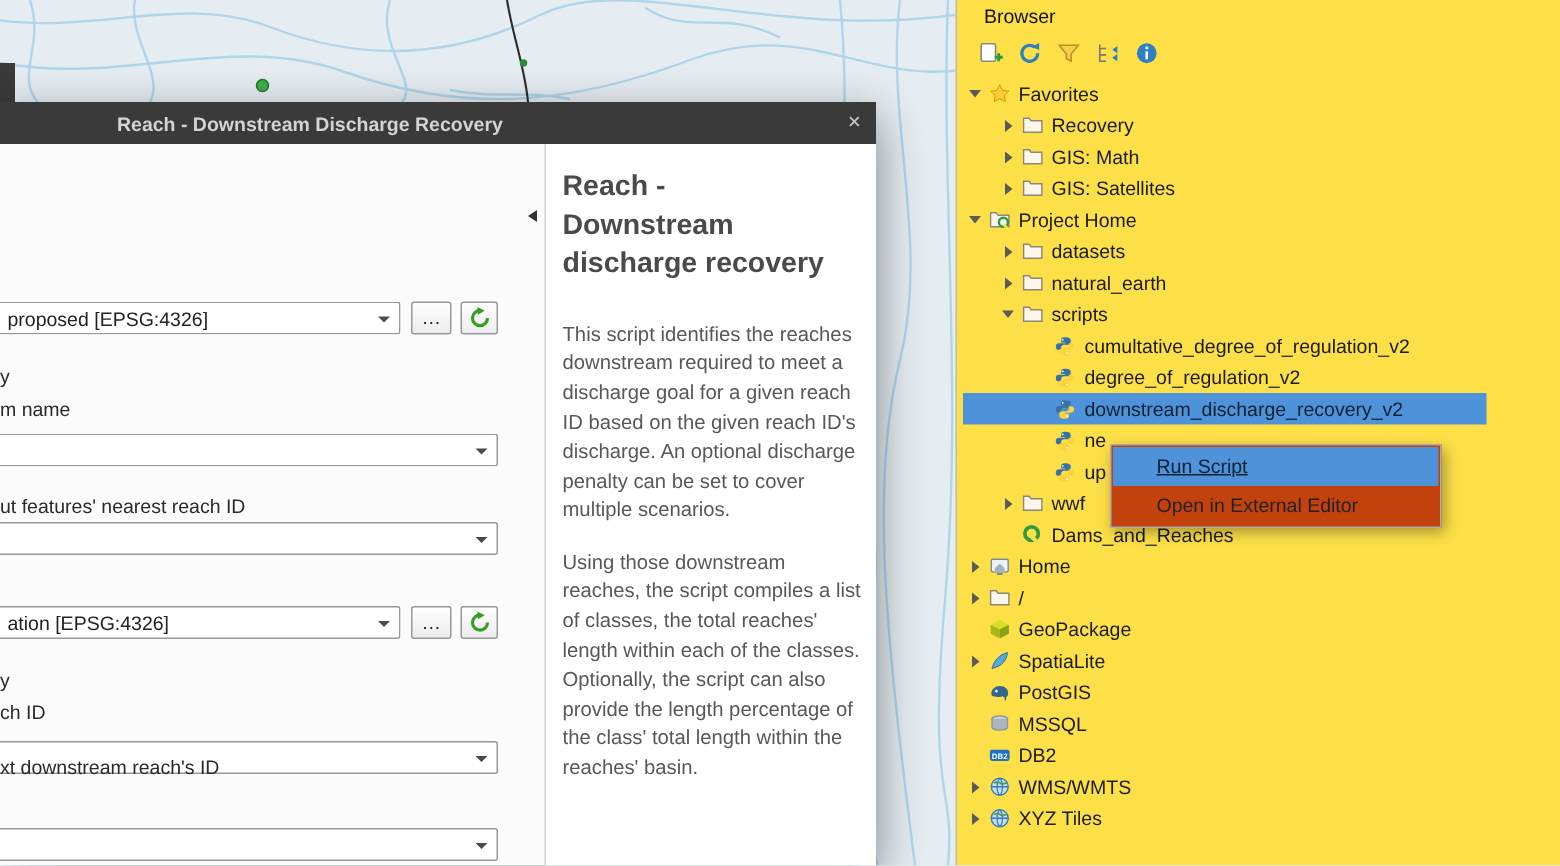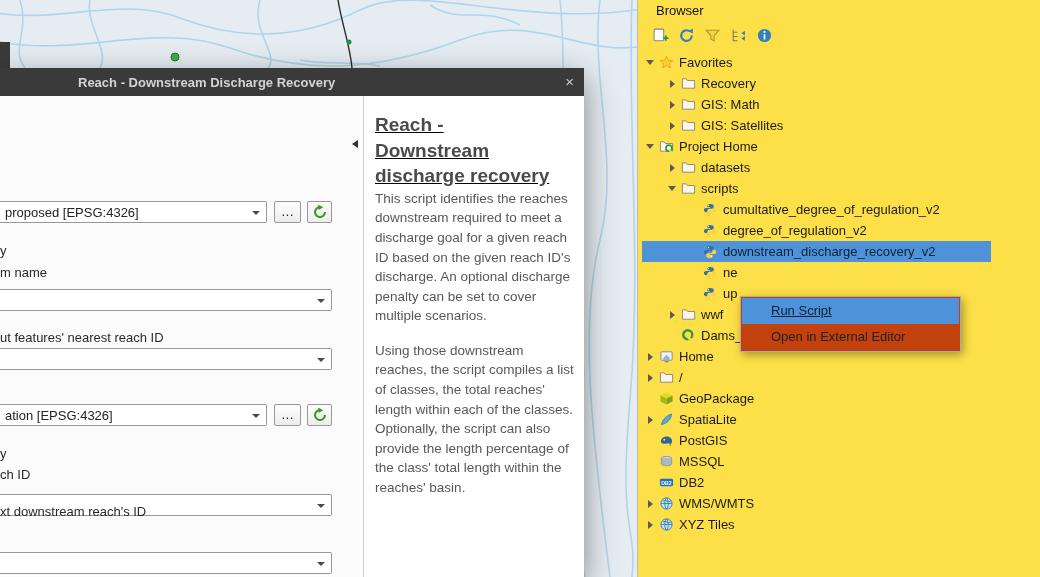--- a/index.html
+++ b/index.html
@@ -30,21 +30,21 @@
   .btn-reload{position:absolute;width:25px;height:22px;border:1px solid #989898;border-radius:2px;
     background:linear-gradient(#fefefe,#ececec);display:flex;align-items:center;justify-content:center;box-sizing:border-box;}
   .flabel{position:absolute;left:0;font-size:13px;color:#2a2a2a;white-space:nowrap;}
 
   .splitter-arrow{position:absolute;left:352px;top:44px;width:0;height:0;
     border-right:6px solid #333;border-top:4px solid transparent;border-bottom:4px solid transparent;}
 
   .help-panel{position:absolute;left:363px;top:0;width:221px;bottom:0;background:#fff;
     border-left:1px solid #cfcfcf;box-sizing:border-box;padding:16px 10px 0 11px;overflow:hidden;}
   .help-title-line{font-size:19px;font-weight:bold;color:#4a4a4a;line-height:1.35;white-space:nowrap;}
-  .help-title-block{margin-bottom:0;text-decoration:underline;}
+  .help-title-block{margin-bottom:24px;}
   .help-panel p{font-size:13.5px;color:#585858;line-height:1.45;margin:0 0 15px;}
 
   
   .browser{position:absolute;left:637px;top:0;width:403px;height:577px;background:#fde047;
     border-left:1px solid #bdbdbd;z-index:2;box-sizing:border-box;}
   .browser-title{position:absolute;left:18px;top:3px;font-size:13px;color:#111;}
   .browser-toolbar{position:absolute;left:12px;top:25px;display:flex;gap:5px;}
   .tb-btn{width:21px;height:21px;display:flex;align-items:center;justify-content:center;cursor:pointer;}
   .tree{position:absolute;left:4px;top:52px;width:349px;}
   .tree-row{height:21px;display:flex;align-items:center;font-size:13px;color:#1b1b1b;white-space:nowrap;cursor:default;}
@@ -261,20 +261,32 @@
           <span class="icon-slot">
             <svg width="15" height="15" viewBox="0 0 16 16">
               <path d="M1.5 3h4l1.3 1.8h7.7v8.2H1.5z" fill="#faf6ec" stroke="#8d8778"></path>
             </svg>
           </span>
           <span class="tree-label">datasets</span>
         </div>
         <div class="tree-row">
           <span class="indent" style="width: 22px;"></span>
           <span class="arrow-slot">
+            <span class="tri-r"></span>
+          </span>
+          <span class="icon-slot">
+            <svg width="15" height="15" viewBox="0 0 16 16">
+              <path d="M1.5 3h4l1.3 1.8h7.7v8.2H1.5z" fill="#faf6ec" stroke="#8d8778"></path>
+            </svg>
+          </span>
+          <span class="tree-label">natural_earth</span>
+        </div>
+        <div class="tree-row">
+          <span class="indent" style="width: 22px;"></span>
+          <span class="arrow-slot">
             <span class="tri-d"></span>
           </span>
           <span class="icon-slot">
             <svg width="15" height="15" viewBox="0 0 16 16">
               <path d="M1.5 3h4l1.3 1.8h7.7v8.2H1.5z" fill="#faf6ec" stroke="#8d8778"></path>
             </svg>
           </span>
           <span class="tree-label">scripts</span>
         </div>
         <div class="tree-row">

